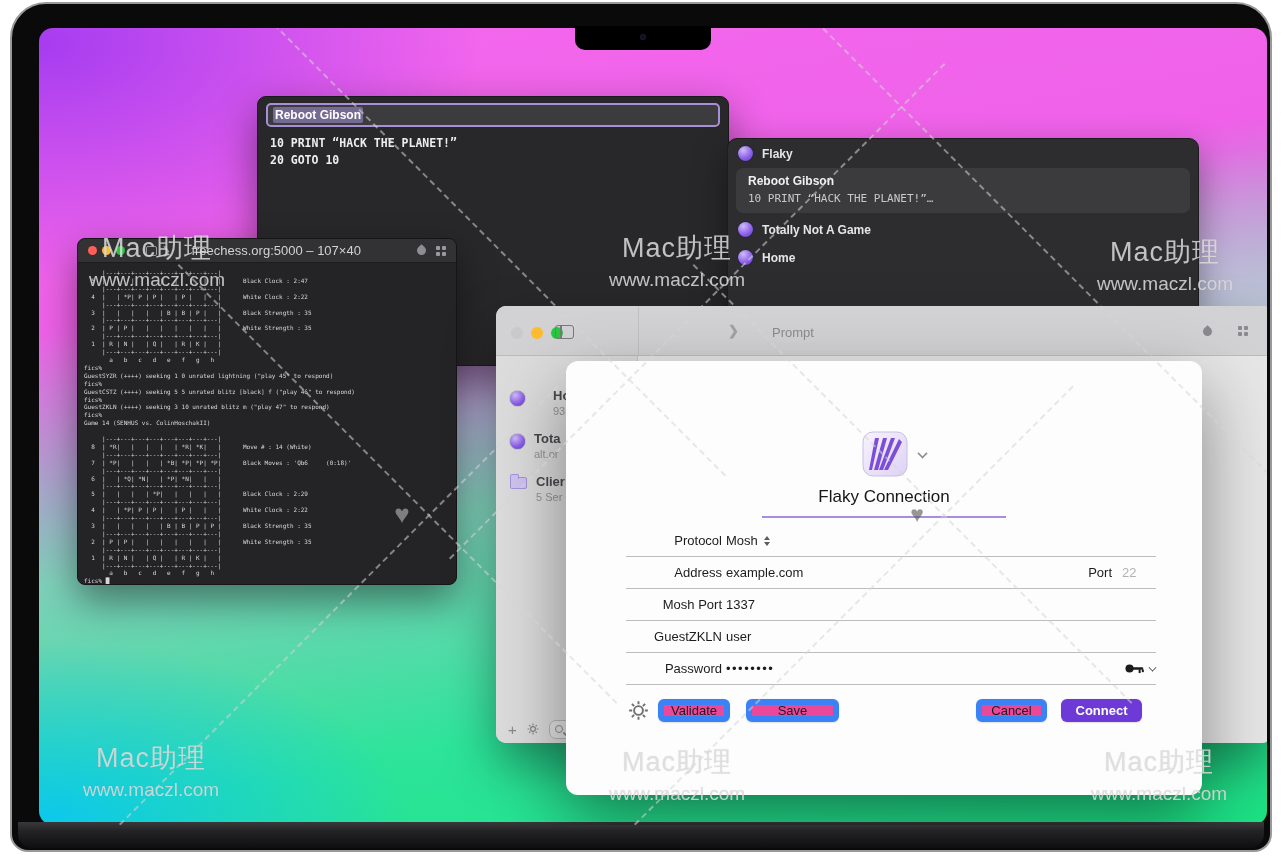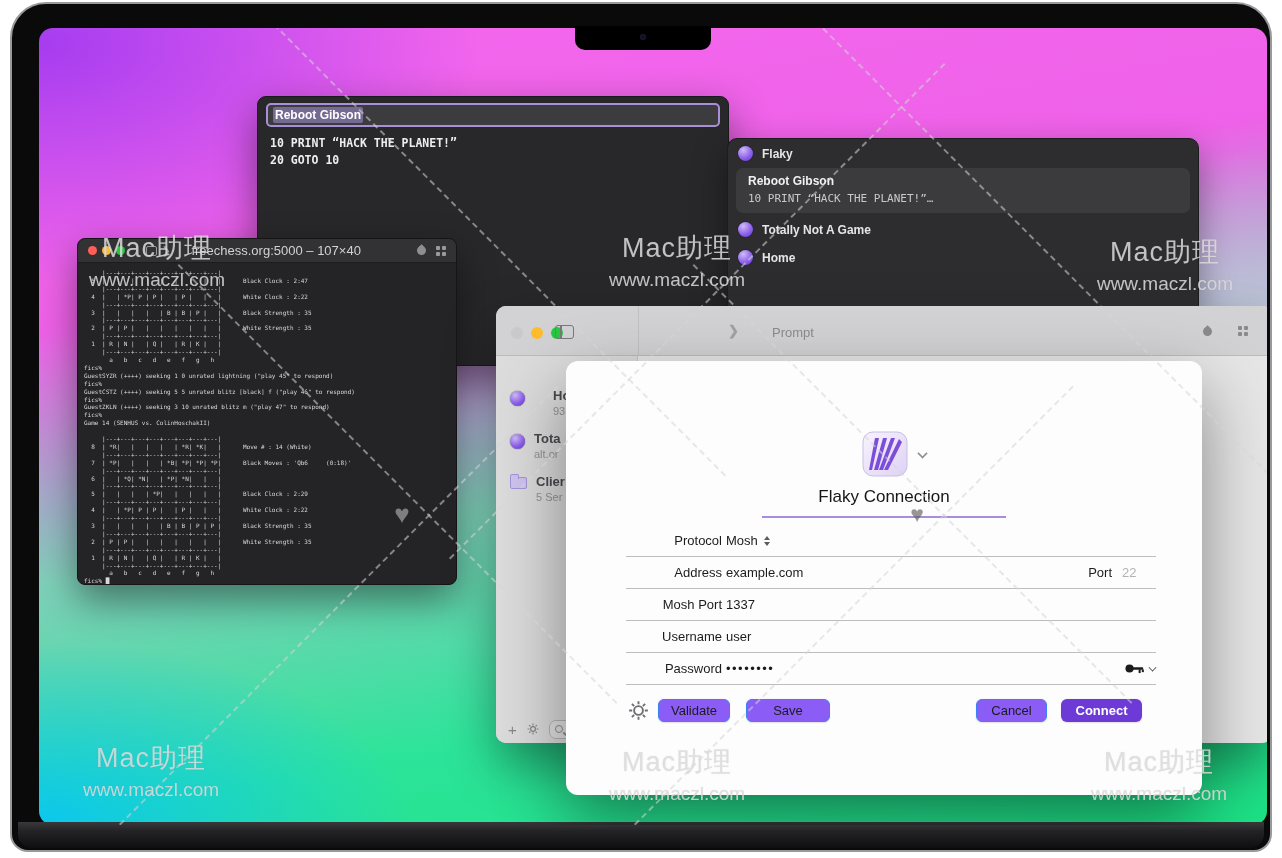--- a/index.html
+++ b/index.html
@@ -102,25 +102,25 @@
   .stepper { display:inline-flex; flex-direction:column; gap:2px; margin-left:6px; }
   .stepper b { width:0; height:0; border-left:3.5px solid transparent; border-right:3.5px solid transparent; }
   .step-up { border-bottom:4px solid #5c5c60; } .step-dn { border-top:4px solid #5c5c60; }
   .port-group { margin-left:auto; display:flex; align-items:center; gap:10px; }
   .port-label { font-size:13px; color:#1c1c1e; }
   .placeholder { color:#b2b2b4; }
   .pw-dots { letter-spacing:1.5px; }
   .key-group { margin-left:auto; display:flex; align-items:center; gap:4px; }
   .chev-dn { width:7px; height:7px; border-right:1.7px solid #3c3c40; border-bottom:1.7px solid #3c3c40; transform:rotate(45deg) scale(.8); margin-top:-3px; }
   .dlg-buttons { position:absolute; left:0; top:338px; width:100%; height:26px; }
-  .btn { position:absolute; top:0; height:23px; border:1px solid #3b82f6; border-radius:6px; background:#8b5cf6;
+  .btn { position:absolute; top:0; height:23px; border:6px solid #3b82f6; border-radius:6px; background:#ec4899;
     font-size:13px; color:#1c1c1e; display:flex; align-items:center; justify-content:center;
     box-shadow:0 .5px 1.5px rgba(0,0,0,.12); }
   .btn-validate { left:92px;  width:72px; }
-  .btn-save     { left:180px; width:84px; }
+  .btn-save     { left:180px; width:93px; }
   .btn-cancel   { left:410px; width:71px; }
   .btn-connect  { left:495px; width:81px; border:none; color:#fff; font-weight:bold; }
   .cog { position:absolute; left:62px; top:1px; }
 
   
   .wm { position:absolute; inset:0; pointer-events:none; z-index:30; }
   .wm-tile { position:absolute; width:180px; text-align:center; color:rgba(223,223,223,.82);
     text-shadow:0 0 1px rgba(120,120,120,.25); }
   .wm-brand { font-size:27px; letter-spacing:1px; }
   .wm-url { font-size:19px; margin-top:3px; }
@@ -317,21 +317,21 @@
               <span class="port-label">Port</span>
               <span class="placeholder" style="width:34px;">22</span>
             </span>
           </div>
         </div>
         <div class="dlg-row">
           <div class="dlg-label">Mosh Port</div>
           <div class="dlg-value">1337</div>
         </div>
         <div class="dlg-row">
-          <div class="dlg-label">Username</div>
+          <div class="dlg-label">GuestZKLN</div>
           <div class="dlg-value">user</div>
         </div>
         <div class="dlg-row">
           <div class="dlg-label">Password</div>
           <div class="dlg-value">
             <span class="pw-dots">••••••••</span>
             <span class="key-group">
               <svg width="20" height="11" viewBox="0 0 22 12">
                 <g fill="#1c1c1e">
                     <circle cx="5" cy="6" r="4.5"></circle>

